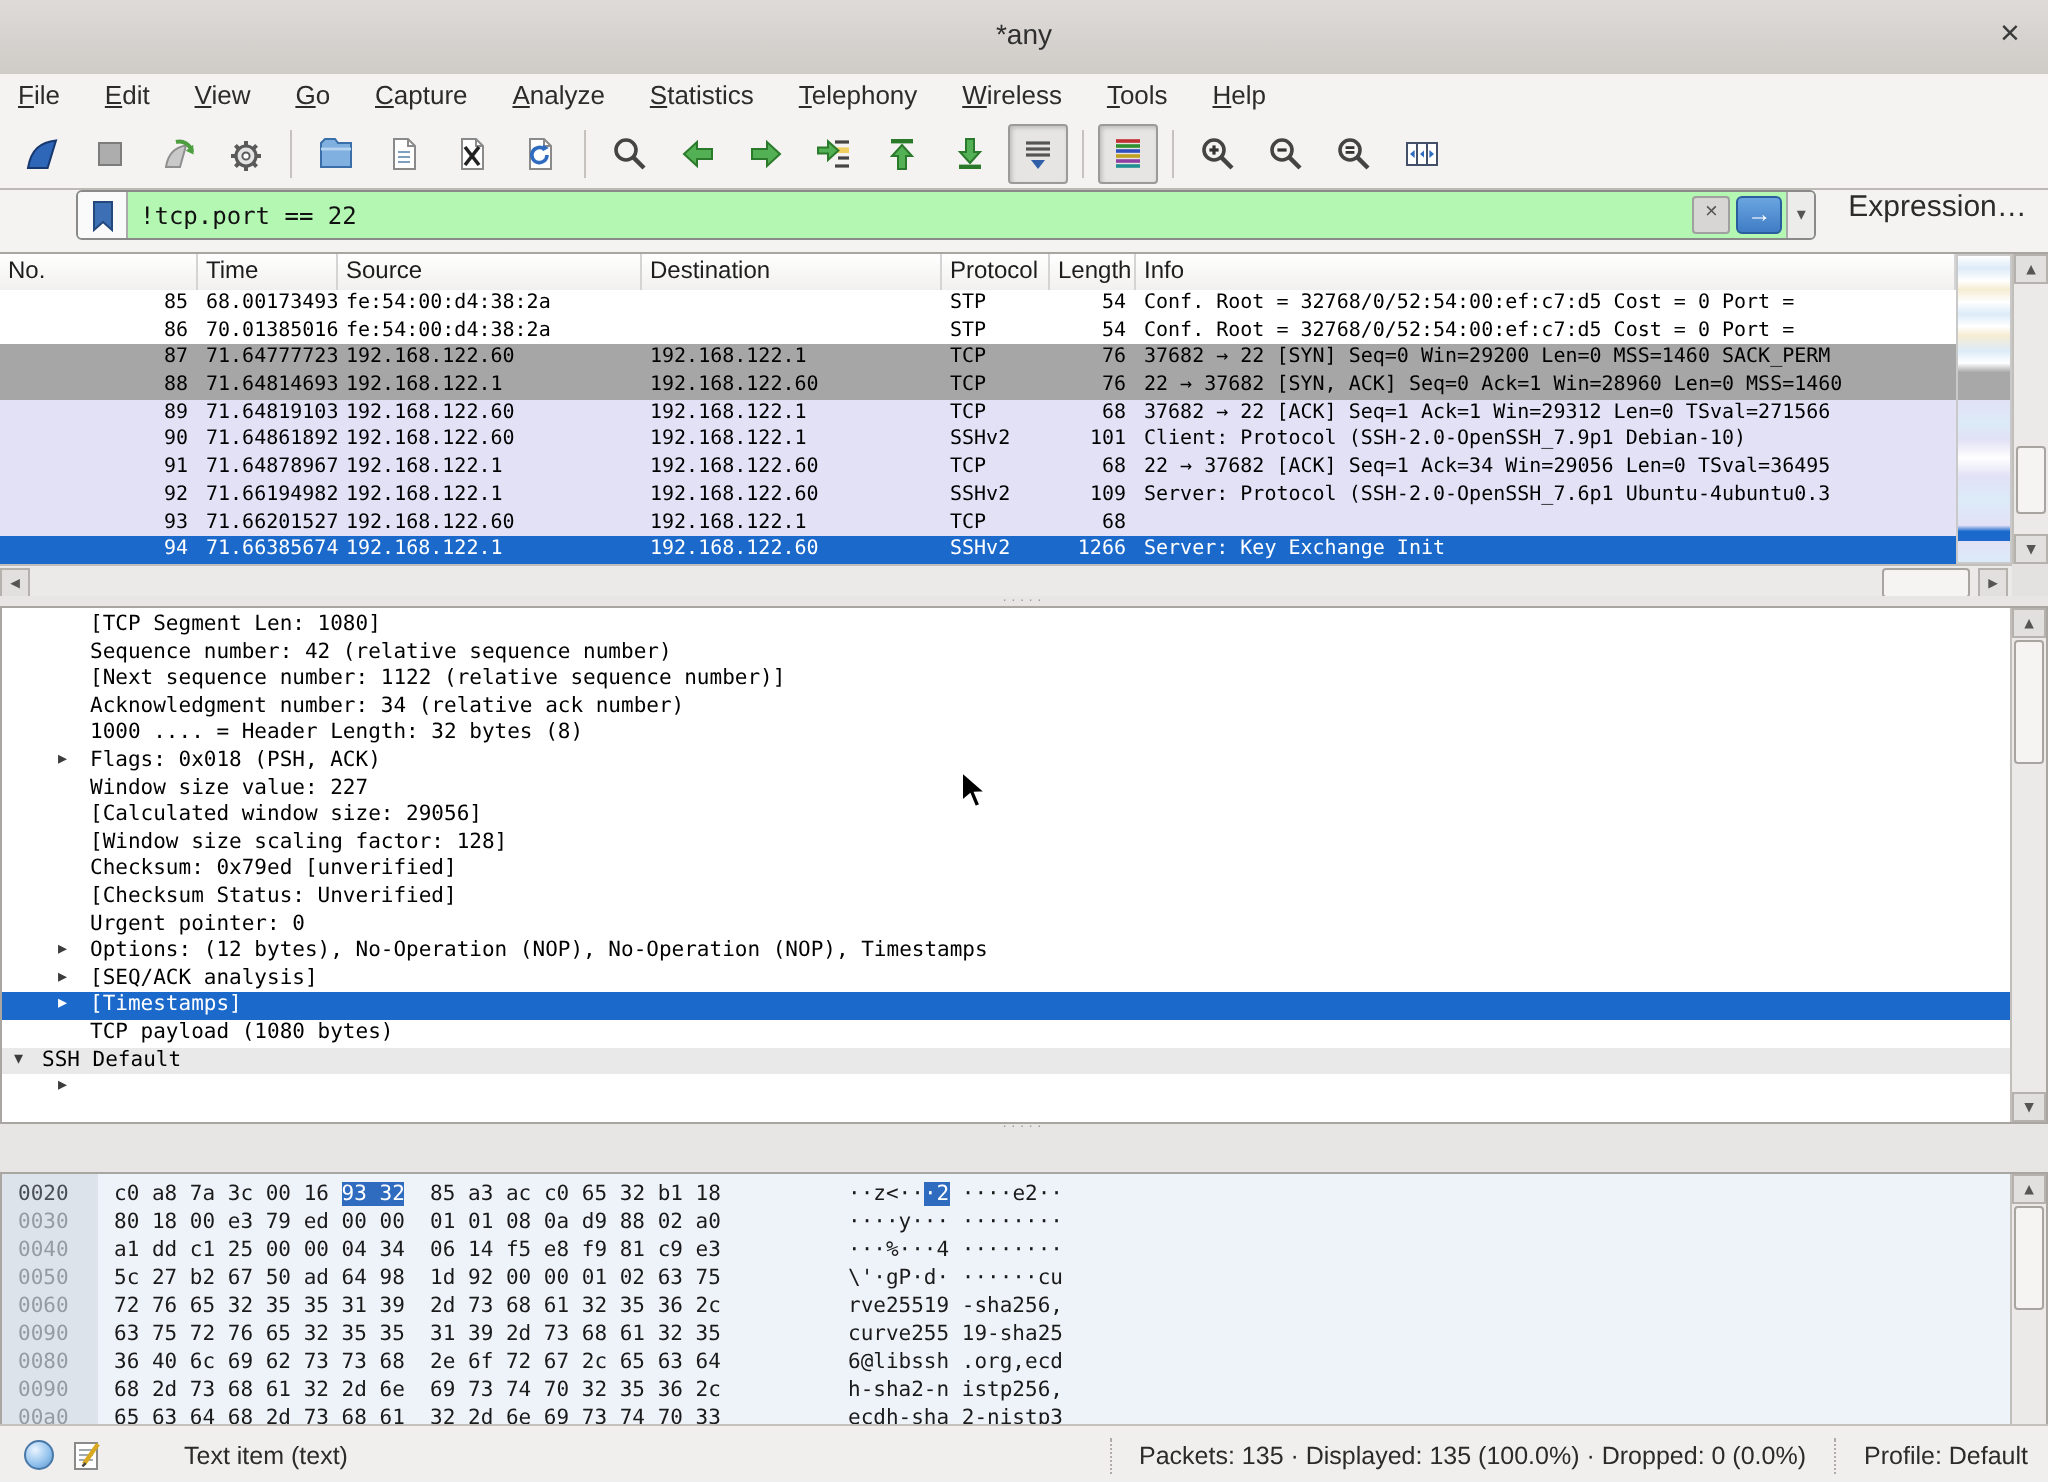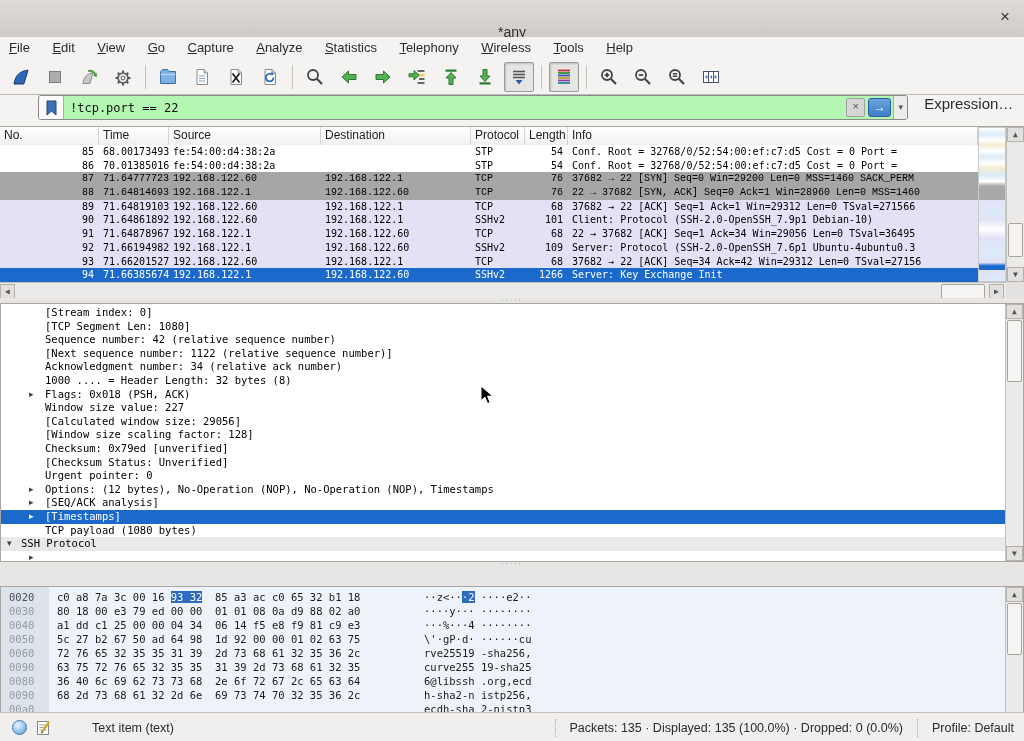--- a/index.html
+++ b/index.html
@@ -3,21 +3,21 @@
 <meta charset="utf-8">
 <style>
   html,body{margin:0;padding:0;}
   body{width:1024px;height:741px;position:relative;overflow:hidden;background:#e8e6e4;
        font-family:"Liberation Sans",sans-serif;-webkit-font-smoothing:antialiased;}
   .mono{font-family:"DejaVu Sans Mono","Liberation Mono",monospace;}
 
   
   .titlebar{position:absolute;top:0;left:0;width:1024px;height:37px;
     background:linear-gradient(#dedbd8,#cfcbc7);border-bottom:1px solid #b4b0ac;}
-  .titlebar .ttl{position:absolute;top:24px;left:0;width:100%;text-align:center;
+  .titlebar .ttl{position:absolute;top:9px;left:0;width:100%;text-align:center;
     font-size:14px;color:#2f2f2f;}
   .titlebar .close{position:absolute;top:6px;right:8px;width:22px;height:22px;text-align:center;
     font-size:17px;line-height:22px;color:#3a3a3a;cursor:default;}
 
   
   .menubar{position:absolute;top:37px;left:0;width:1024px;height:23px;background:#f4f3f1;}
   .menubar .mi{display:inline-block;padding:3px 9px 0 9px;font-size:13px;color:#2b2b2b;height:20px;}
   .menubar .mi .u{text-decoration:underline;}
 
   
@@ -54,21 +54,21 @@
     grid-template-columns:99px 70px 152px 150px 54px 43px 1fr;background:linear-gradient(#ffffff,#f1f0ee);
     border-bottom:1px solid #c9c9c9;}
   .phead div{font-size:12px;color:#1d1d1d;padding:1px 12px 0 4px;border-right:1px solid #d4d4d4;
     overflow:hidden;white-space:nowrap;}
   .prows{position:absolute;top:18px;left:0;width:978px;height:137px;overflow:hidden;}
   .prow{display:grid;grid-template-columns:99px 70px 152px 150px 54px 43px 1fr;height:13.7px;
     font-size:10px;line-height:13.7px;white-space:nowrap;}
   .prow div{overflow:hidden;padding-left:4px;}
   .prow .cno,.prow .clen{text-align:right;padding-right:5px;padding-left:0;}
   .prow.white{background:#ffffff;color:#000;}
-  .prow.gray{background:#a6a6a6;color:#000;font-family:Liberation Mono, monospace;}
+  .prow.gray{background:#a6a6a6;color:#000;}
   .prow.lav{background:#e2e1f6;color:#000;}
   .prow.sel{background:#1b6acb;color:#fff;}
   .minimap{position:absolute;top:0;right:18px;width:28px;height:155px;border:1px solid #c9c9c9;box-sizing:border-box;
     background:
      linear-gradient(180deg,
       #ffffff 0%,#dcebf8 4%,#ffffff 8%,#f6ecd2 11%,#ffffff 15%,#dcebf8 19%,#ffffff 23%,
       #f6ecd2 26%,#dcebf8 31%,#ffffff 35%,#a8a8a8 38%,#a8a8a8 47%,#e2e1f6 47%,
       #dcebf8 55%,#e2e1f6 60%,#ffffff 66%,#e2e1f6 72%,#dcebf8 80%,#e2e1f6 88%,
       #1b6acb 90%,#1b6acb 93%,#e2e1f6 93%,#dcebf8 100%);}
   .vsb{position:absolute;top:0;right:0;width:18px;height:155px;background:#eceae8;border-left:1px solid #c2beba;box-sizing:border-box;}
@@ -437,21 +437,20 @@
         <div class="clen">109</div>
         <div>Server: Protocol (SSH-2.0-OpenSSH_7.6p1 Ubuntu-4ubuntu0.3</div>
       </div>
     <div class="prow lav">
         <div class="cno">93</div>
         <div>71.662015274</div>
         <div>192.168.122.60</div>
         <div>192.168.122.1</div>
         <div>TCP</div>
         <div class="clen">68</div>
-        <div>37682 → 22 [ACK] Seq=34 Ack=42 Win=29312 Len=0 TSval=27156</div>
       </div>
     <div class="prow sel">
         <div class="cno">94</div>
         <div>71.663856741</div>
         <div>192.168.122.1</div>
         <div>192.168.122.60</div>
         <div>SSHv2</div>
         <div class="clen">1266</div>
         <div>Server: Key Exchange Init</div>
       </div>
@@ -468,23 +467,20 @@
     <div class="arr ra">▶</div>
   </div>
   <div class="corner"></div>
 </div>
 
 <div class="split sp1">·····</div>
 
 <div class="details mono">
   <div class="dbody">
     <div class="dline">
-        <span class="txt">[Stream index: 0]</span>
-      </div>
-    <div class="dline">
         <span class="txt">[TCP Segment Len: 1080]</span>
       </div>
     <div class="dline">
         <span class="txt">Sequence number: 42    (relative sequence number)</span>
       </div>
     <div class="dline">
         <span class="txt">[Next sequence number: 1122    (relative sequence number)]</span>
       </div>
     <div class="dline">
         <span class="txt">Acknowledgment number: 34    (relative ack number)</span>
@@ -524,21 +520,21 @@
       </div>
     <div class="dline sel">
         <span class="exp">▸</span>
         <span class="txt">[Timestamps]</span>
       </div>
     <div class="dline">
         <span class="txt">TCP payload (1080 bytes)</span>
       </div>
     <div class="dline band top">
         <span class="exp">▾</span>
-        <span class="txt">SSH Protocol</span>
+        <span class="txt">SSH Default</span>
       </div>
     <div class="dline">
         <span class="exp">▸</span>
       </div>
   </div>
   <div class="dsb">
     <div class="arr up">▲</div>
     <div class="thumb"></div>
     <div class="arr dn">▼</div>
   </div>
@@ -550,21 +546,21 @@
   <div class="offcol"></div>
   <div class="hrows">
     <div class="hrow cur"><span class="off">0020</span><span class="hx"><span>c0 a8 7a 3c 00 16 </span><span class="hl">93 32</span><span>  85 a3 ac c0 65 32 b1 18</span></span><span class="as"><span>··z&lt;··</span><span class="hl">·2</span><span> ····e2··</span></span></div>
     <div class="hrow"><span class="off">0030</span><span class="hx">80 18 00 e3 79 ed 00 00  01 01 08 0a d9 88 02 a0</span><span class="as">····y··· ········</span></div>
     <div class="hrow"><span class="off">0040</span><span class="hx">a1 dd c1 25 00 00 04 34  06 14 f5 e8 f9 81 c9 e3</span><span class="as">···%···4 ········</span></div>
     <div class="hrow"><span class="off">0050</span><span class="hx">5c 27 b2 67 50 ad 64 98  1d 92 00 00 01 02 63 75</span><span class="as">\'·gP·d· ······cu</span></div>
     <div class="hrow"><span class="off">0060</span><span class="hx">72 76 65 32 35 35 31 39  2d 73 68 61 32 35 36 2c</span><span class="as">rve25519 -sha256,</span></div>
     <div class="hrow"><span class="off">0090</span><span class="hx">63 75 72 76 65 32 35 35  31 39 2d 73 68 61 32 35</span><span class="as">curve255 19-sha25</span></div>
     <div class="hrow"><span class="off">0080</span><span class="hx">36 40 6c 69 62 73 73 68  2e 6f 72 67 2c 65 63 64</span><span class="as">6@libssh .org,ecd</span></div>
     <div class="hrow"><span class="off">0090</span><span class="hx">68 2d 73 68 61 32 2d 6e  69 73 74 70 32 35 36 2c</span><span class="as">h-sha2-n istp256,</span></div>
-    <div class="hrow"><span class="off">00a0</span><span class="as">ecdh-sha 2-nistp3</span></div>
+    <div class="hrow"><span class="off">00a0</span><span class="hx">65 63 64 68 2d 73 68 61  32 2d 6e 69 73 74 70 33</span><span class="as">ecdh-sha 2-nistp3</span></div>
     <div class="hrow"><span class="off">00b0</span><span class="hx">38 34 2c 65 63 64 68 2d  73 68 61 32 2d 6e 69 73</span><span class="as">84,ecdh- sha2-nis</span></div>
   </div>
   <div class="hsb2">
     <div class="arr up">▲</div>
     <div class="thumb"></div>
     <div class="arr dn">▼</div>
   </div>
 </div>
 
 <div class="statusbar">

